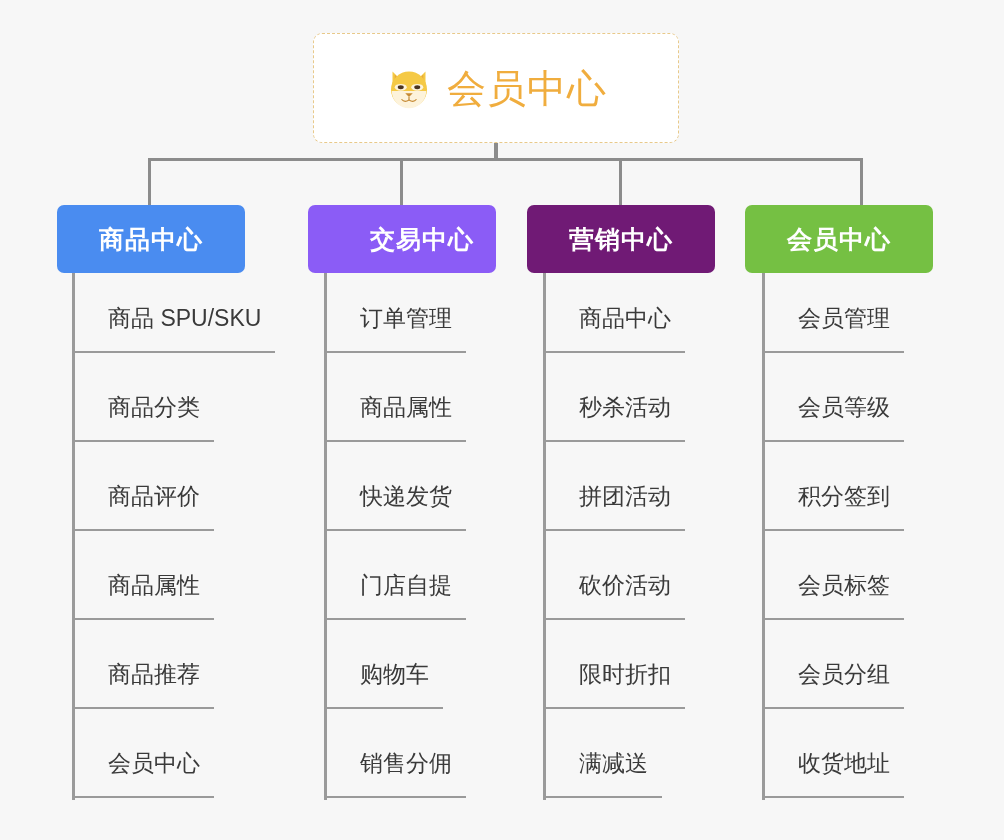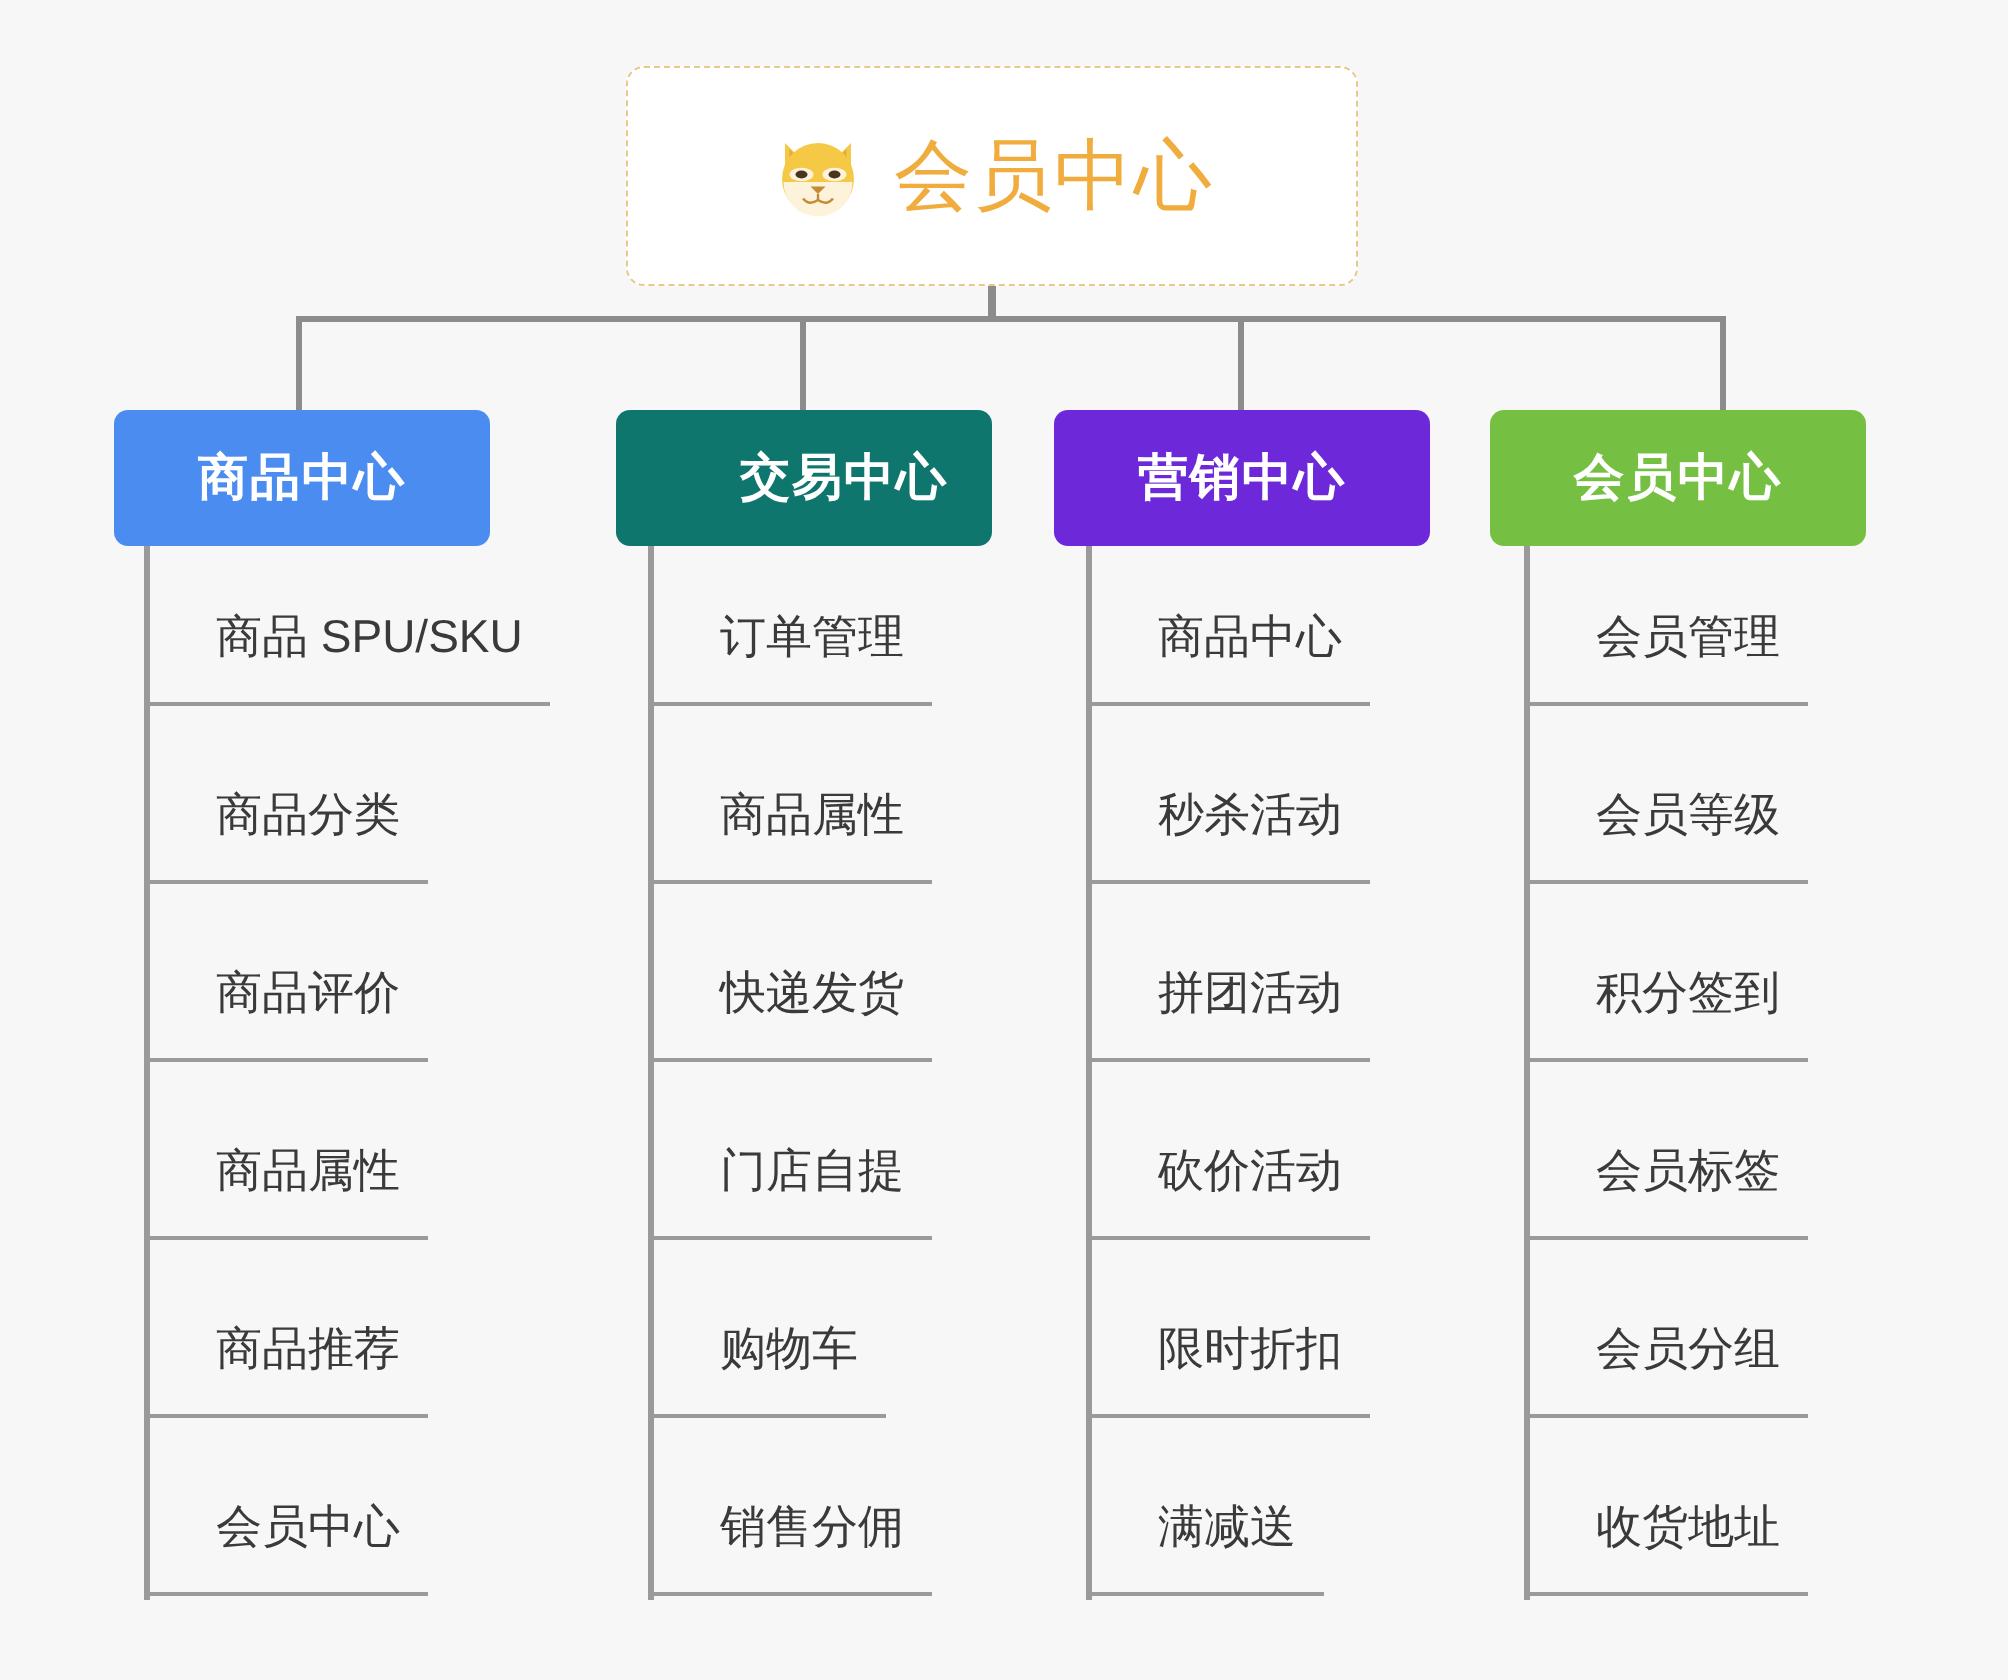--- a/index.html
+++ b/index.html
@@ -136,24 +136,24 @@
   <div class="conn conn-v" style="left:494px; top:143px; width:4px; height:17px;"></div>
   <div class="conn conn-h" style="left:148px; top:158px; width:715px;"></div>
   <div class="conn conn-v" style="left:148px; top:158px; height:47px;"></div>
   <div class="conn conn-v" style="left:400px; top:158px; height:47px;"></div>
   <div class="conn conn-v" style="left:619px; top:158px; height:47px;"></div>
   <div class="conn conn-v" style="left:860px; top:158px; height:47px;"></div>
 
   <div class="cat-box" style="left: 57px; background: rgb(74, 140, 240);">
     <span class="cat-label">商品中心</span>
   </div>
-  <div class="cat-box" style="left: 308px; background: #0f766e; padding-left: 40px;">
+  <div class="cat-box" style="left: 308px; background: #8b5cf6; padding-left: 40px;">
     <span class="cat-label">交易中心</span>
   </div>
-  <div class="cat-box" style="left: 527px; background: #6d28d9;">
+  <div class="cat-box" style="left: 527px; background: #701a75;">
     <span class="cat-label">营销中心</span>
   </div>
   <div class="cat-box" style="left: 745px; background: rgb(117, 192, 67);">
     <span class="cat-label">会员中心</span>
   </div>
 
   <div class="leaf-col" style="left:72px;">
     <div class="spine" style="height: 527px;"></div>
   <div class="leaf-item" style="top: 80px;">
         <div class="leaf-underline" style="width: 200px;"></div>

